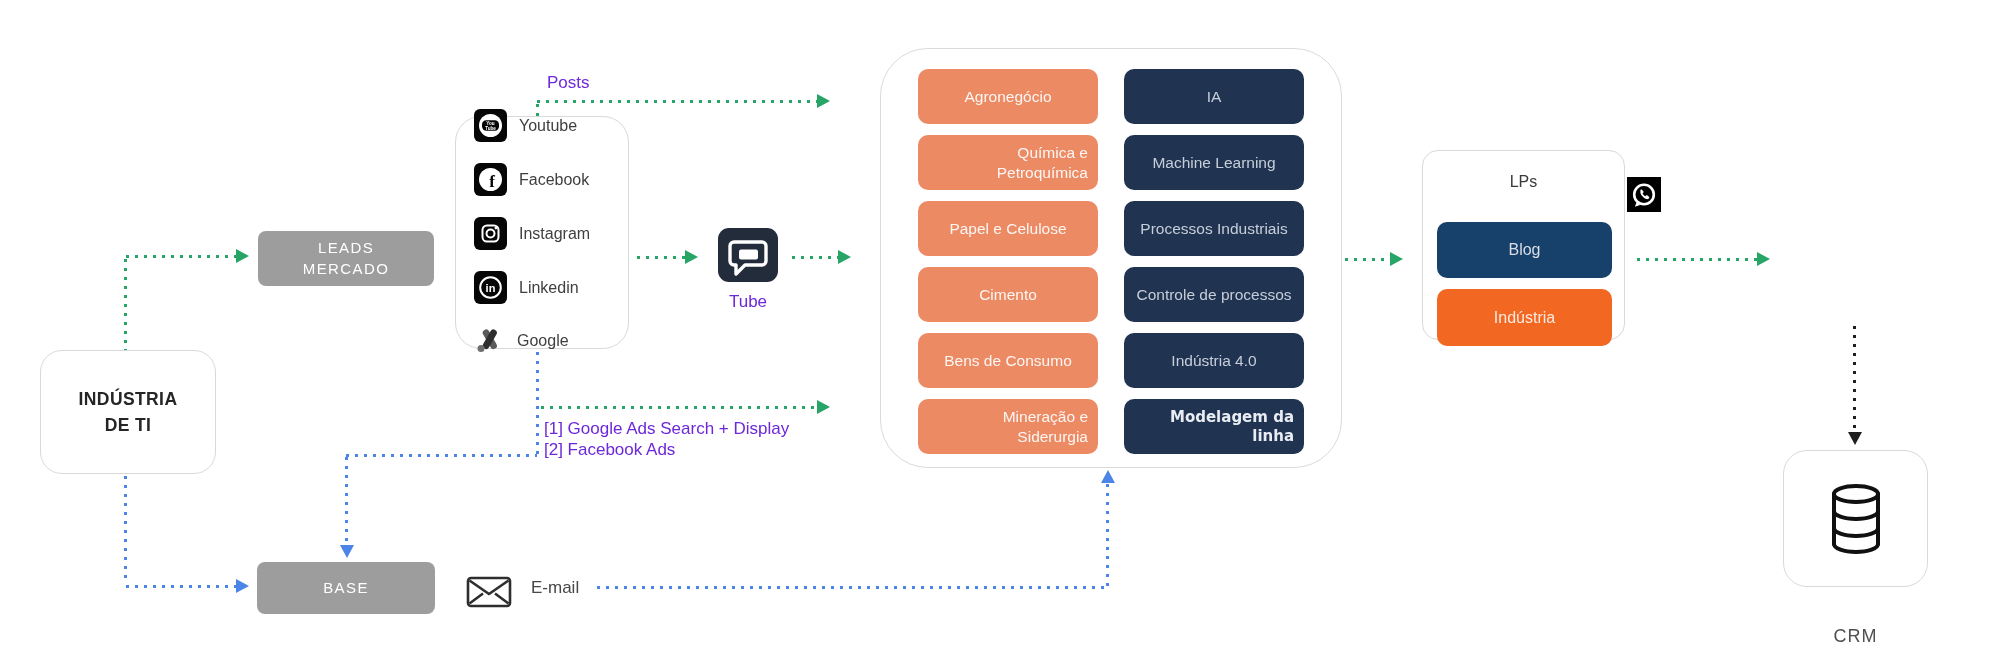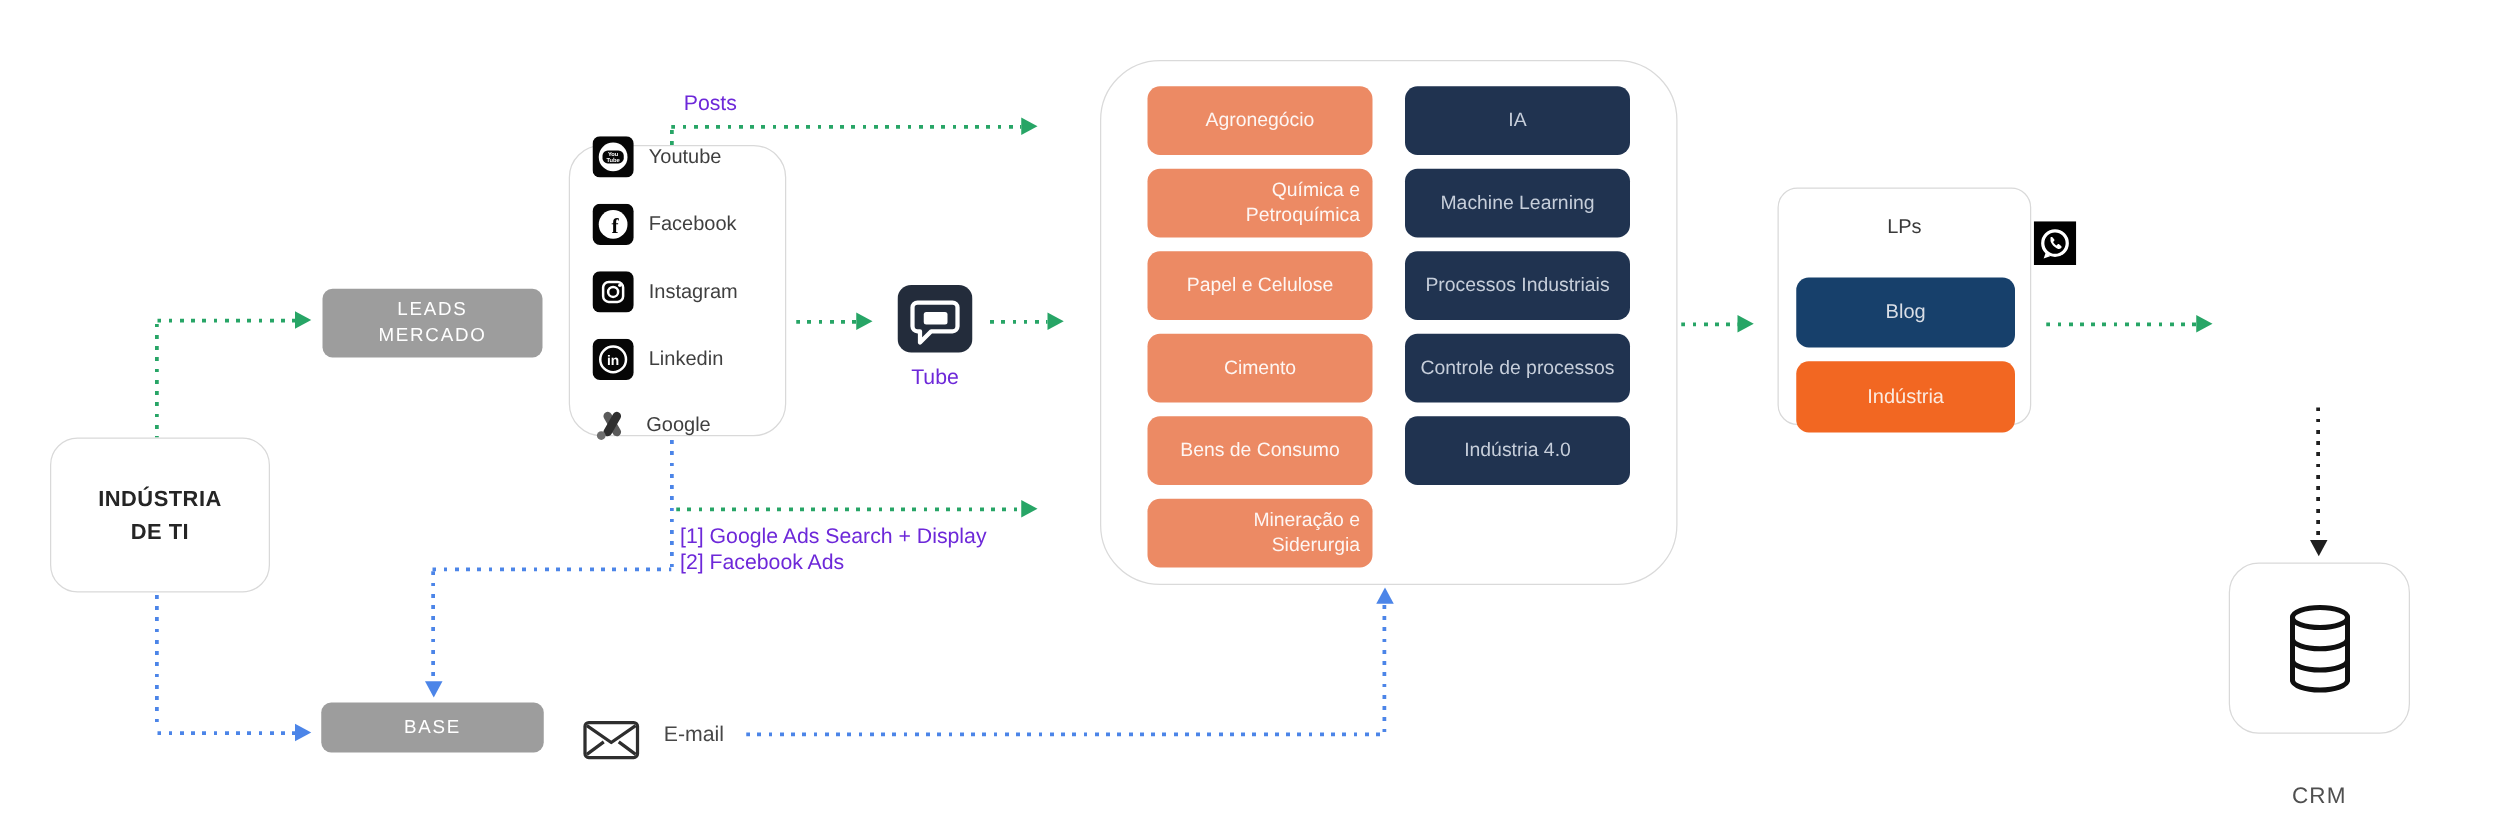--- a/index.html
+++ b/index.html
@@ -186,20 +186,21 @@
     <div class="chip navy">IA</div>
     <div class="chip orange">Química e Petroquímica</div>
     <div class="chip navy">Machine Learning</div>
     <div class="chip orange">Papel e Celulose</div>
     <div class="chip navy">Processos Industriais</div>
     <div class="chip orange">Cimento</div>
     <div class="chip navy">Controle de processos</div>
     <div class="chip orange">Bens de Consumo</div>
     <div class="chip navy">Indústria 4.0</div>
     <div class="chip orange">Mineração e Siderurgia</div>
+    <div class="chip navy alt-font">Modelagem da linha</div>
   </div>
 
   <div class="purple-note" style="left:544px;top:418px;line-height:21px;">
     <div>[1] Google Ads Search + Display</div>
     <div>[2] Facebook Ads</div>
   </div>
 
   <div class="wbox lps">
     <div class="lps-title">LPs</div>
     <div class="lp-btn lp-temas">Blog</div>
@@ -222,21 +223,21 @@
           <path d="M55 13v50"></path>
         <ellipse cx="33" cy="13" rx="22" ry="8" fill="#fff"></ellipse>
         <path d="M11 30a22 8 0 0 0 44 0"></path>
         <path d="M11 47a22 8 0 0 0 44 0"></path>
         <path d="M11 63a22 8 0 0 0 44 0"></path>
       </svg>
     </span>
   </div>
   <div class="crm-label">CRM</div>
 
-  <div class="gbox" style="left:257px;top:562px;width:178px;height:40px;">
+  <div class="gbox" style="left:257px;top:562px;width:178px;height:52px;">
     <div>BASE</div>
   </div>
 
   <span class="icon abs" style="left:466px;top:576px;">
     <svg width="46" height="32" viewBox="0 0 46 32" fill="#fff" stroke="#2E2E2E" stroke-width="2.6" stroke-linejoin="round">
       <rect x="2" y="2" width="42" height="28" rx="3"></rect>
       <path d="M3.5 4.5L23 18 42.5 4.5" fill="none"></path>
       <path d="M3.5 27.5l13.5-10M42.5 27.5l-13.5-10" fill="none"></path>
     </svg>
   </span>

